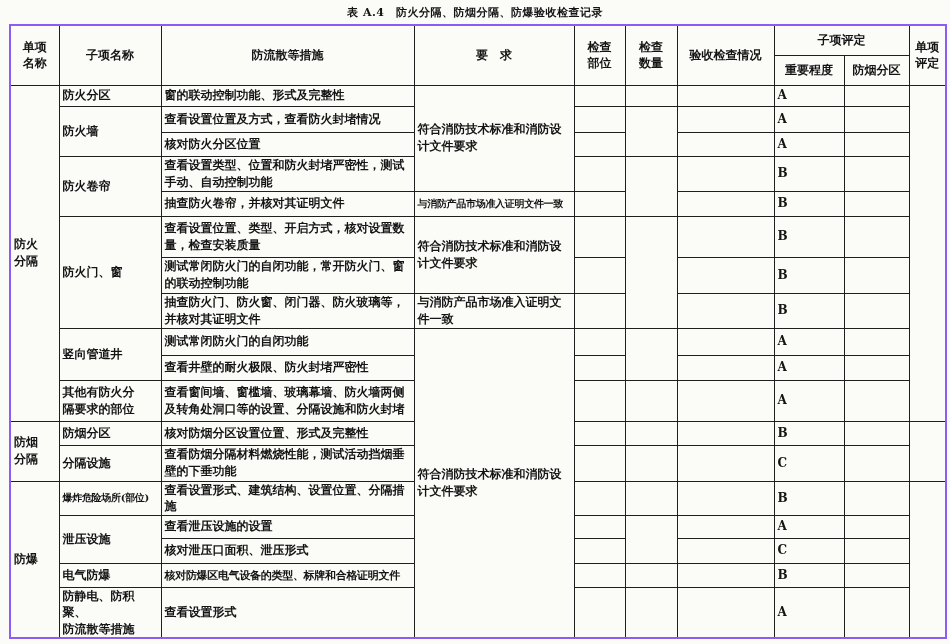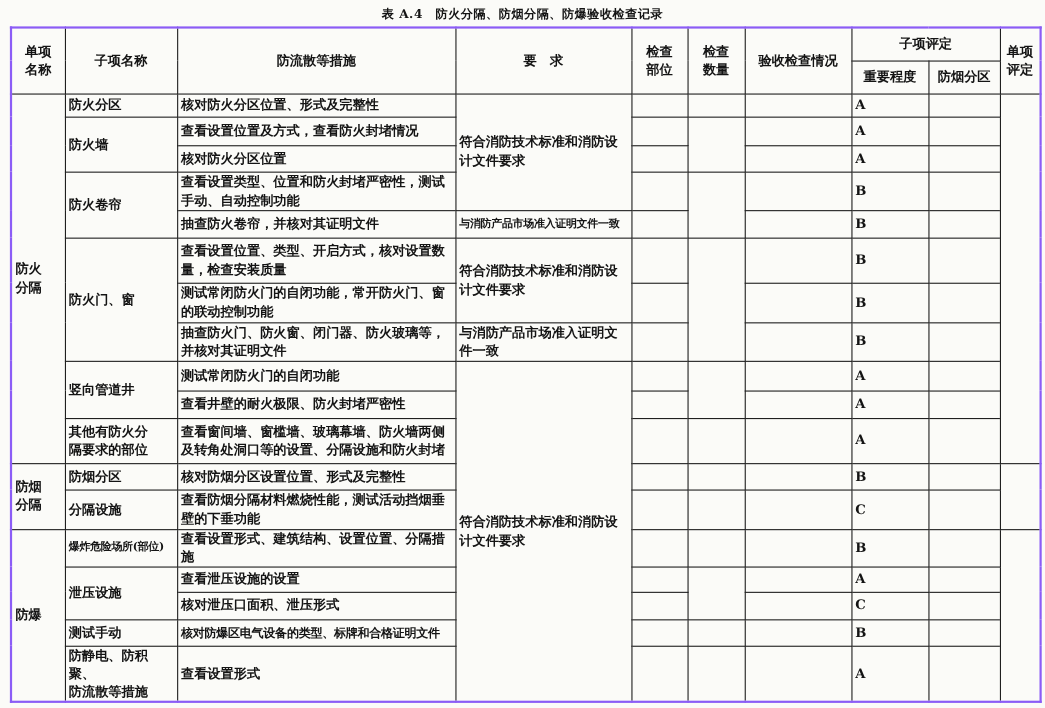--- a/index.html
+++ b/index.html
@@ -80,21 +80,21 @@
       <tr style="height:30px">
         <th>重要程度</th>
         <th>防烟分区</th>
       </tr>
     </thead>
     <tbody>
       <tr style="height:21px">
         <td rowspan="11" class="c pre">防火
 分隔</td>
         <td class="c">防火分区</td>
-        <td>核对防火分区位置、形式及完整性</td>
+        <td>窗的联动控制功能、形式及完整性</td>
         <td rowspan="4">符合消防技术标准和消防设计文件要求</td>
         <td></td>
         <td></td>
         <td></td>
         <td class="c">A</td>
         <td></td>
         <td rowspan="11"></td>
       </tr>
       <tr style="height:26px">
         <td rowspan="2" class="c">防火墙</td>
@@ -223,21 +223,21 @@
         <td></td>
       </tr>
       <tr style="height:25px">
         <td>核对泄压口面积、泄压形式</td>
         <td></td>
         <td></td>
         <td class="c">C</td>
         <td></td>
       </tr>
       <tr style="height:24px">
-        <td class="c">测试手动</td>
+        <td class="c">电气防爆</td>
         <td class="sm">核对防爆区电气设备的类型、标牌和合格证明文件</td>
         <td></td>
         <td></td>
         <td></td>
         <td class="c">B</td>
         <td></td>
       </tr>
       <tr style="height:36px">
         <td class="c pre">防静电、防积聚、
 防流散等措施</td>

